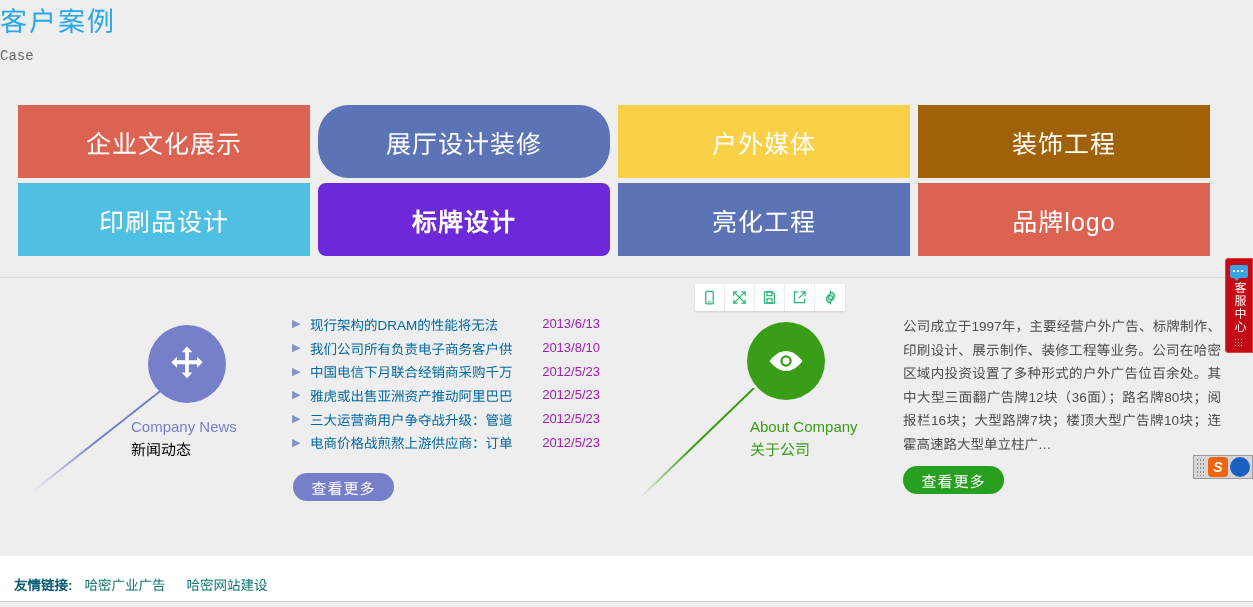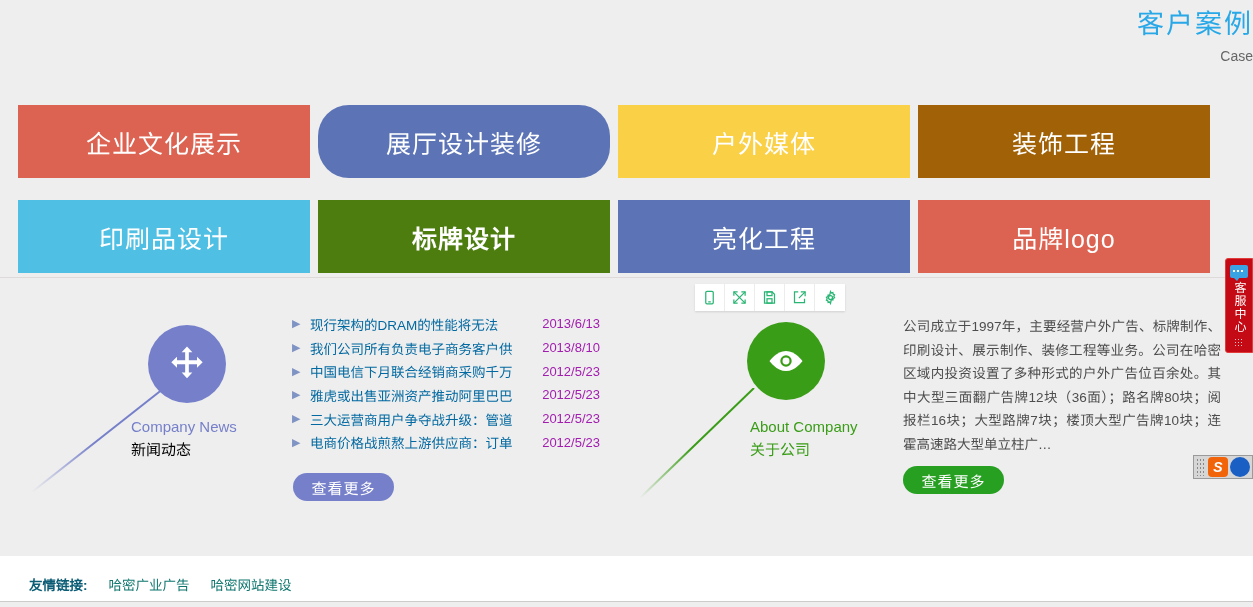--- a/index.html
+++ b/index.html
@@ -6,32 +6,32 @@
   * { box-sizing: border-box; margin: 0; padding: 0; }
   html, body {
     width: 1253px; height: 607px;
     overflow: hidden;
     background: #eeeeee;
     font-family: "Liberation Sans", "DejaVu Sans", sans-serif;
   }
   #page { position: relative; width: 1253px; height: 607px; background: #eeeeee; }
 
   
-  .case-head { position: absolute; top: 0; left: 0; width: 1253px; text-align: right; }
+  .case-head { position: absolute; top: 0; left: 0; width: 1253px; text-align: left; font-family: Liberation Mono, monospace; }
   .case-title {
     font-size: 27px; color: #29a8e8; letter-spacing: 2px;
     line-height: 40px; padding-top: 4px; font-weight: normal;
   }
   .case-sub { font-size: 14px; color: #666; line-height: 20px; padding-top: 2px; }
 
   
   .tiles {
     position: absolute; top: 105px; left: 18px;
     width: 1217px;
-    display: flex; flex-wrap: wrap; gap: 22px 8px;
+    display: flex; flex-wrap: wrap; gap: 5px 8px;
   }
   .tile {
     width: 292px; height: 73px;
     display: flex; align-items: center; justify-content: center;
     color: #ffffff; font-size: 25px; letter-spacing: 1px;
     cursor: pointer; user-select: none;
   }
   .tile.bold { font-weight: bold; }
 
   
@@ -111,23 +111,22 @@
     text-align: justify;
   }
 
   
   .footer-band {
     position: absolute; left: 0; top: 556px; width: 1253px; height: 46px;
     background: #ffffff; border-bottom: 1px solid #cccccc;
   }
   .footer-inner {
     position: absolute; left: 14px; top: 574px;
-    display: flex; align-items: center; gap: 21px;
+    display: flex; align-items: center; gap: 12px;
     font-size: 13.5px;
-    margin-left: 15px;
   }
   .footer-label { color: #0b5c75; font-weight: bold; }
   .footer-link { color: #0f766e; cursor: pointer; padding-right: 21px; }
 
   
   .service-tab {
     position: absolute; right: 0px; top: 258px;
     width: 28px; padding: 4px 0 6px 0;
     background: #c40a14; border: 1px solid #e23b3b;
     border-radius: 3px 0 0 3px;
@@ -195,21 +194,21 @@
       </div>
       <div class="tile" style="background: rgb(250, 208, 71);">
         <span>户外媒体</span>
       </div>
       <div class="tile" style="background: #a16207;">
         <span>装饰工程</span>
       </div>
       <div class="tile" style="background: rgb(79, 191, 228);">
         <span>印刷品设计</span>
       </div>
-      <div class="tile bold" style="background: #4d7c0f;">
+      <div class="tile bold" style="background: #6d28d9; border-radius: 8px;">
         <span>标牌设计</span>
       </div>
       <div class="tile" style="background: rgb(92, 116, 182);">
         <span>亮化工程</span>
       </div>
       <div class="tile" style="background: rgb(220, 99, 81);">
         <span>品牌logo</span>
       </div>
     </div>
 

